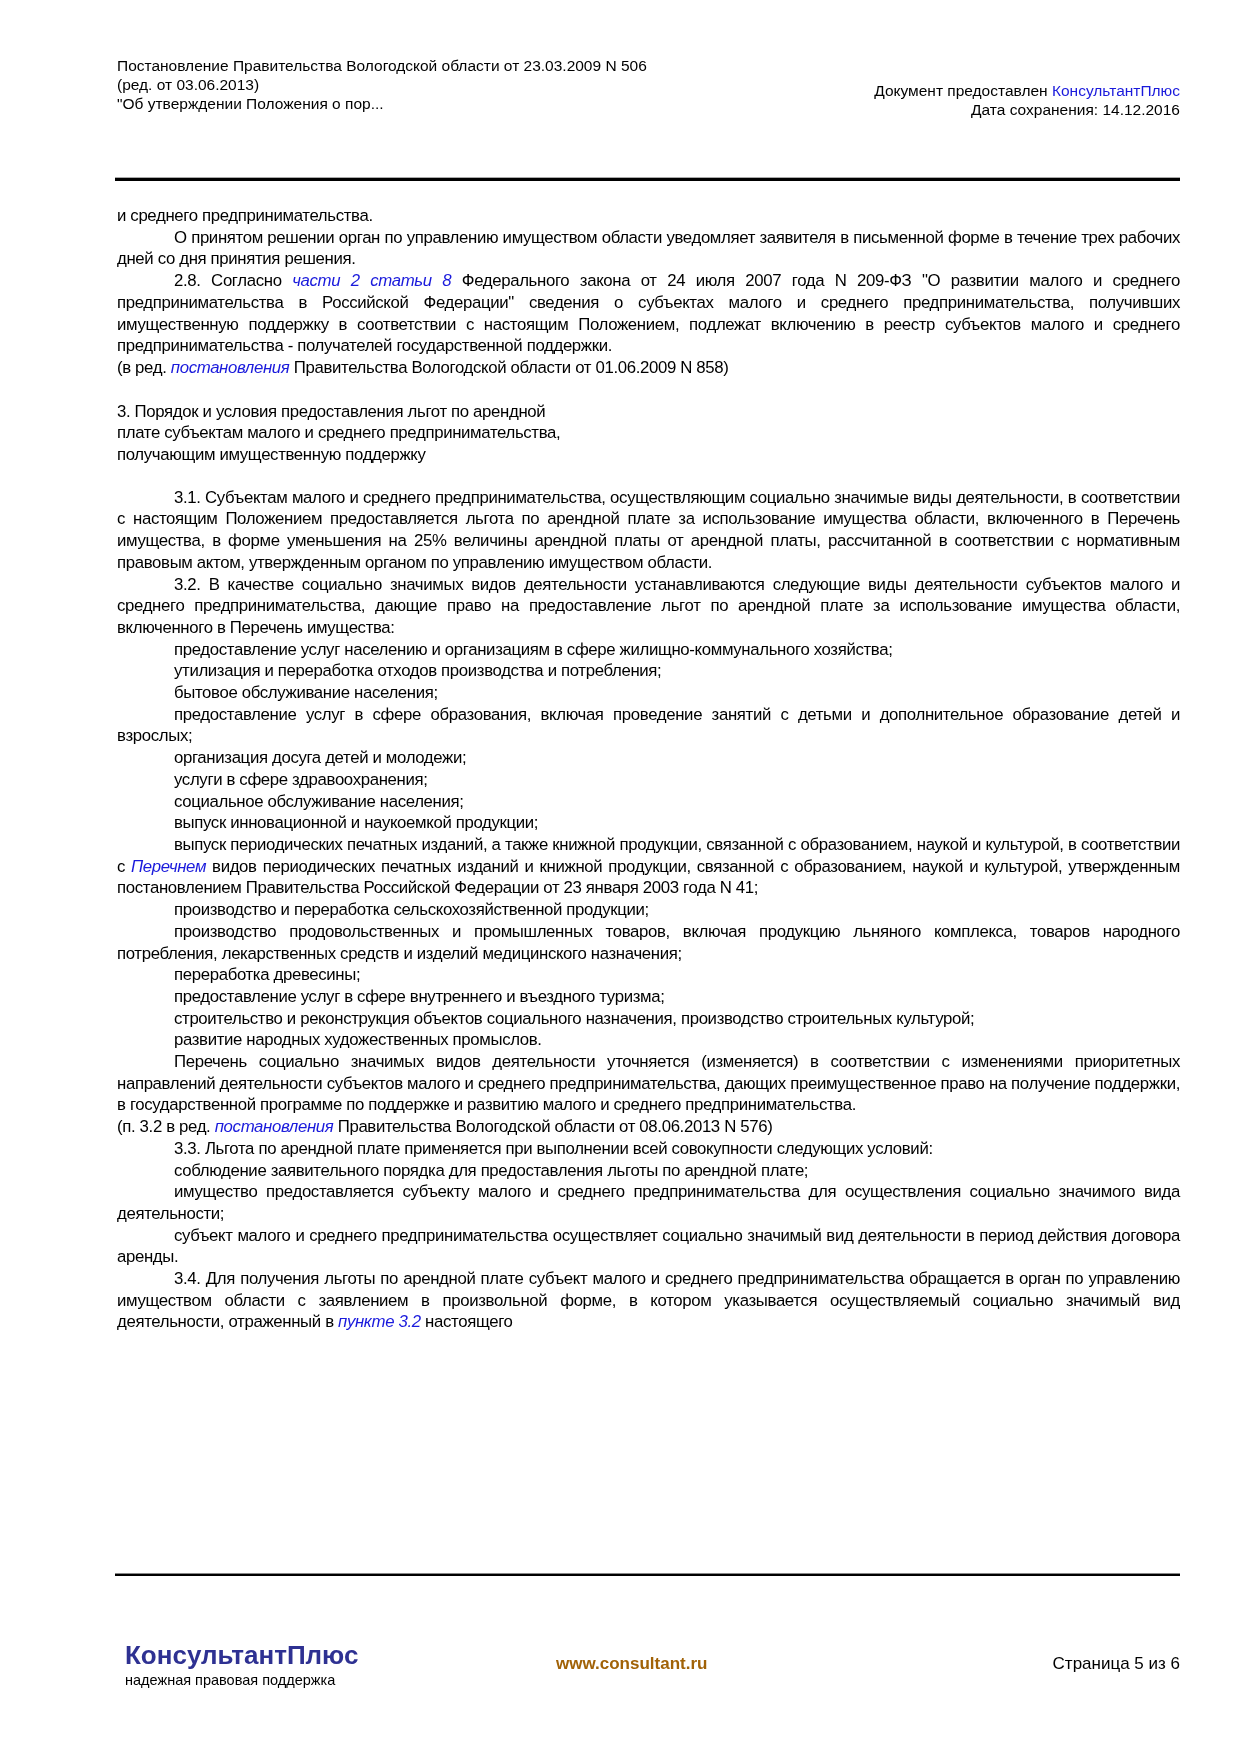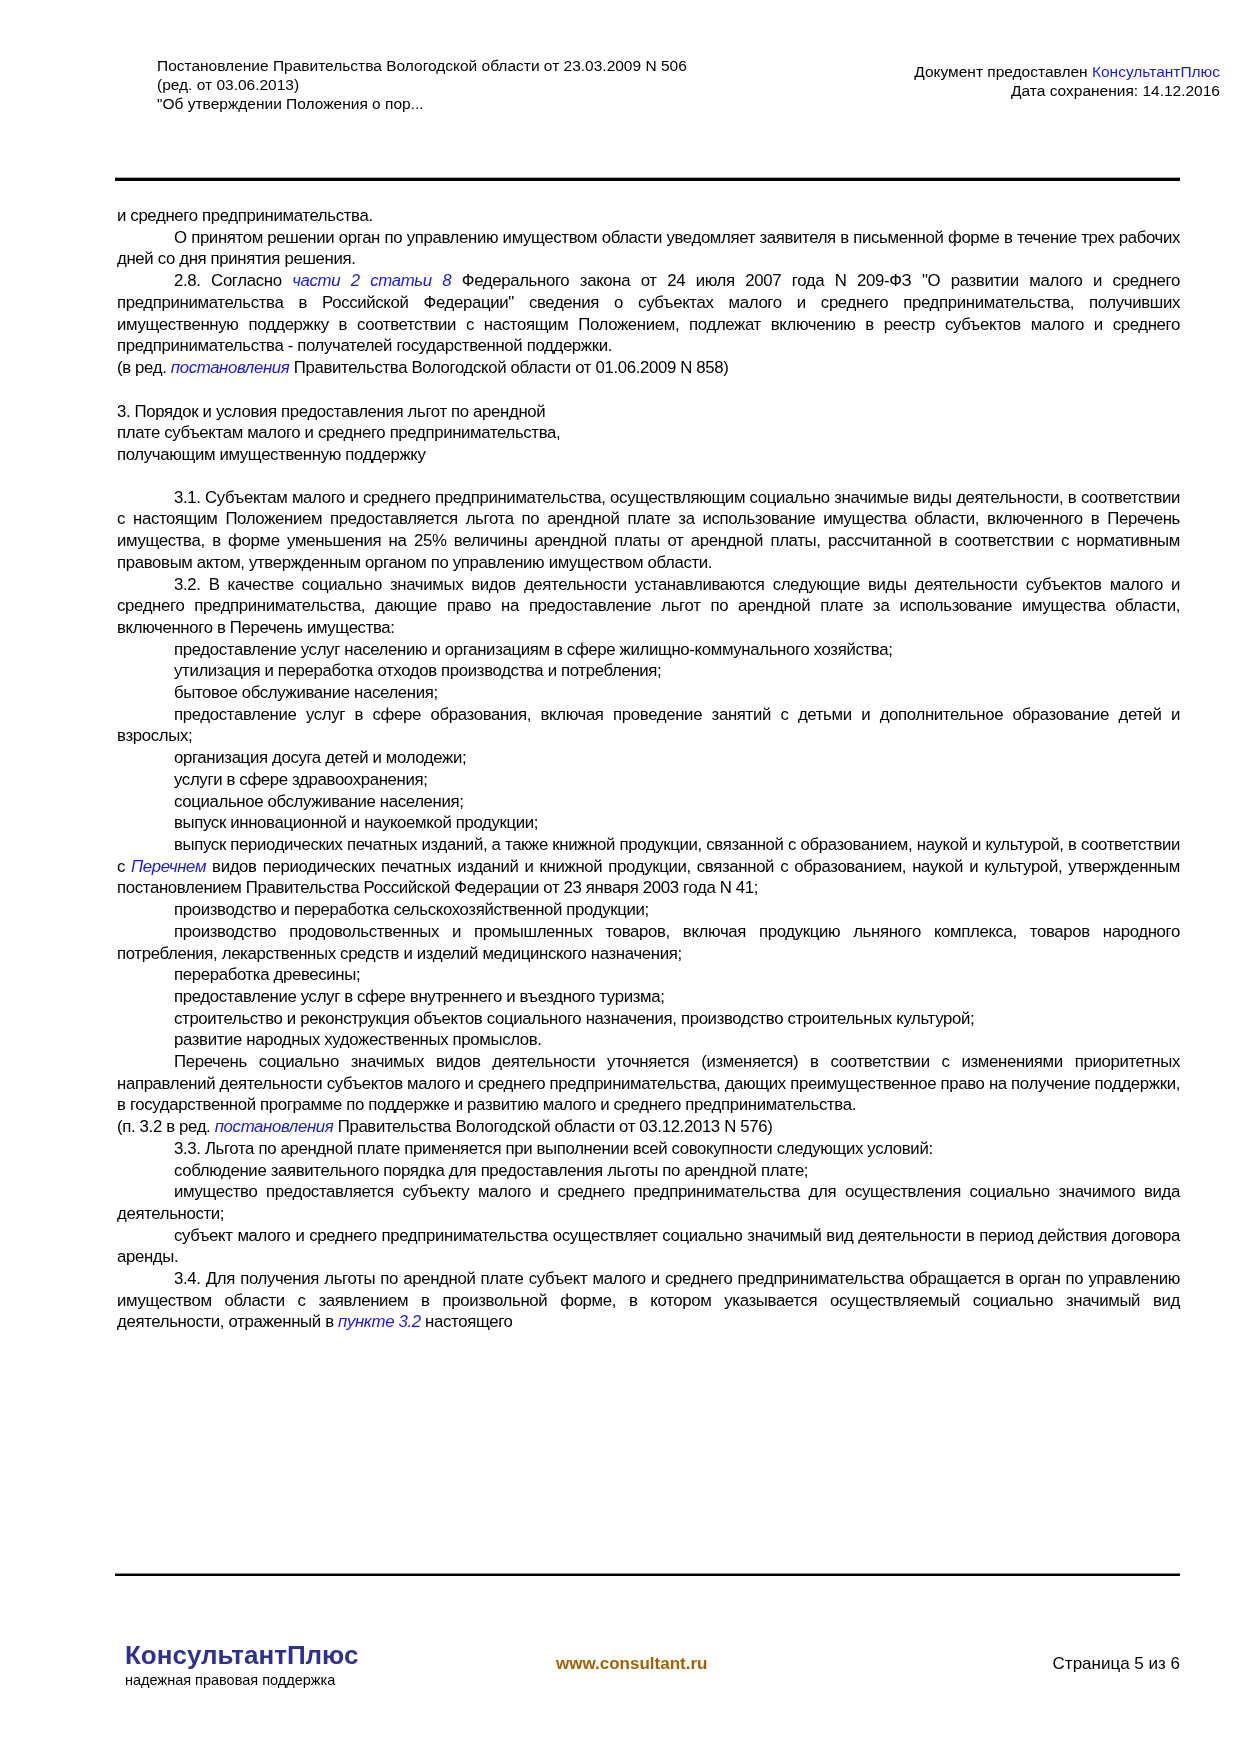--- a/index.html
+++ b/index.html
@@ -14,34 +14,33 @@
       font-family: "Liberation Sans", sans-serif;
       color: #000000;
       overflow: hidden;
     }
     .header {
       position: absolute;
       left: 117px;
       top: 56px;
       width: 1063px;
       height: 120px;
-      margin-left: 40px;
     }
     .header-left {
       position: absolute;
       left: 0;
       top: 0;
       font-size: 15.5px;
       line-height: 19px;
       width: 600px;
     }
     .header-right {
       position: absolute;
       right: 0;
-      top: 6px;
+      top: 25px;
       text-align: right;
       font-size: 15.5px;
       line-height: 19px;
     }
     .brand-link {
       color: #1a1adc;
     }
     .rule-top {
       position: absolute;
       left: 115px;
@@ -169,21 +168,21 @@
   <p class="ind">социальное обслуживание населения;</p>
   <p class="ind">выпуск инновационной и наукоемкой продукции;</p>
   <p class="ind"><span>выпуск периодических печатных изданий, а также книжной продукции, связанной с образованием, наукой и культурой, в соответствии с </span><span class="link">Перечнем</span><span> видов периодических печатных изданий и книжной продукции, связанной с образованием, наукой и культурой, утвержденным постановлением Правительства Российской Федерации от 23 января 2003 года N 41;</span></p>
   <p class="ind">производство и переработка сельскохозяйственной продукции;</p>
   <p class="ind">производство продовольственных и промышленных товаров, включая продукцию льняного комплекса, товаров народного потребления, лекарственных средств и изделий медицинского назначения;</p>
   <p class="ind">переработка древесины;</p>
   <p class="ind">предоставление услуг в сфере внутреннего и въездного туризма;</p>
   <p class="ind">строительство и реконструкция объектов социального назначения, производство строительных культурой;</p>
   <p class="ind">развитие народных художественных промыслов.</p>
   <p class="ind">Перечень социально значимых видов деятельности уточняется (изменяется) в соответствии с изменениями приоритетных направлений деятельности субъектов малого и среднего предпринимательства, дающих преимущественное право на получение поддержки, в государственной программе по поддержке и развитию малого и среднего предпринимательства.</p>
-  <p class="noind"><span>(п. 3.2 в ред. </span><span class="link">постановления</span><span> Правительства Вологодской области от 03.12.2013 N 576)</span></p>
+  <p class="noind"><span>(п. 3.2 в ред. </span><span class="link">постановления</span><span> Правительства Вологодской области от 08.06.2013 N 576)</span></p>
   <p class="ind">3.3. Льгота по арендной плате применяется при выполнении всей совокупности следующих условий:</p>
   <p class="ind">соблюдение заявительного порядка для предоставления льготы по арендной плате;</p>
   <p class="ind">имущество предоставляется субъекту малого и среднего предпринимательства для осуществления социально значимого вида деятельности;</p>
   <p class="ind">субъект малого и среднего предпринимательства осуществляет социально значимый вид деятельности в период действия договора аренды.</p>
   <p class="ind"><span>3.4. Для получения льготы по арендной плате субъект малого и среднего предпринимательства обращается в орган по управлению имуществом области с заявлением в произвольной форме, в котором указывается осуществляемый социально значимый вид деятельности, отраженный в </span><span class="link">пункте 3.2</span><span> настоящего</span></p>
 </div>
 
 <div class="rule-bottom"></div>
 
 <div class="footer-logo">КонсультантПлюс</div>

